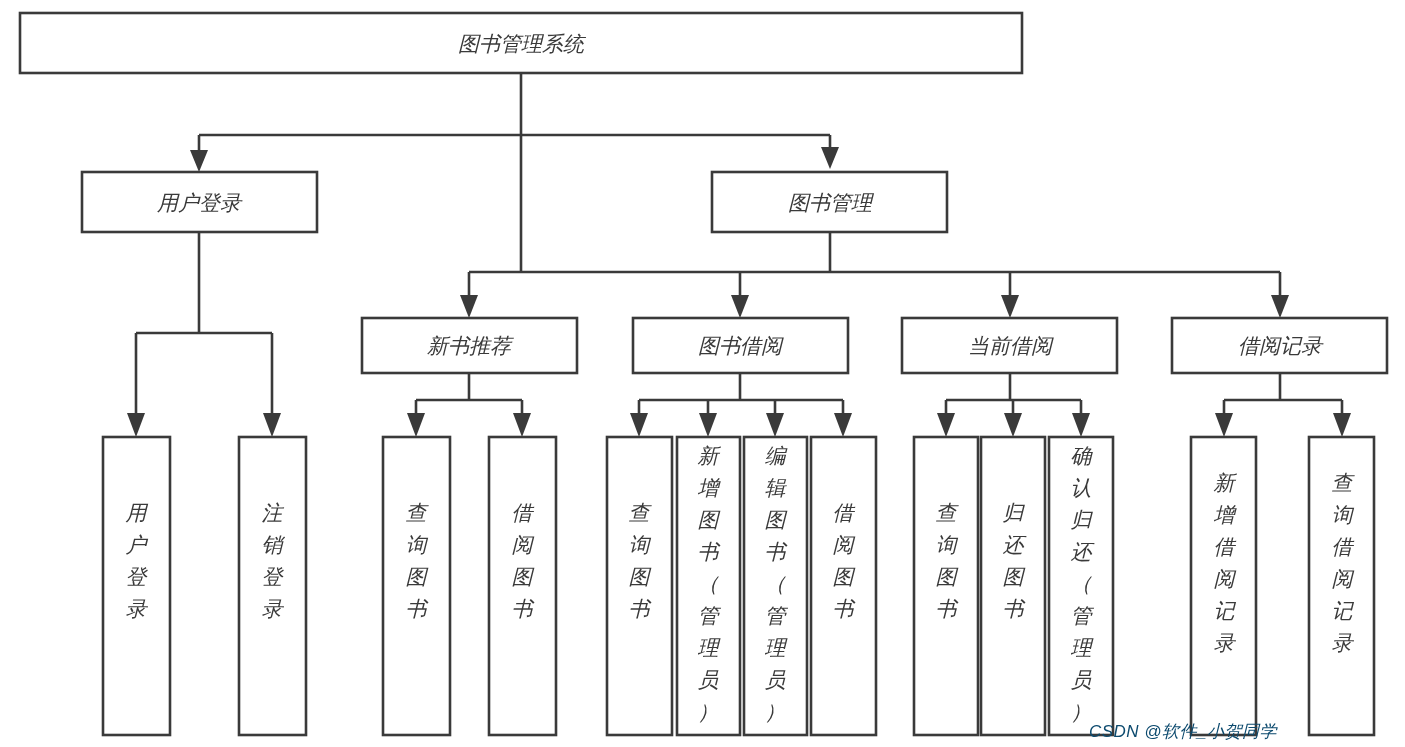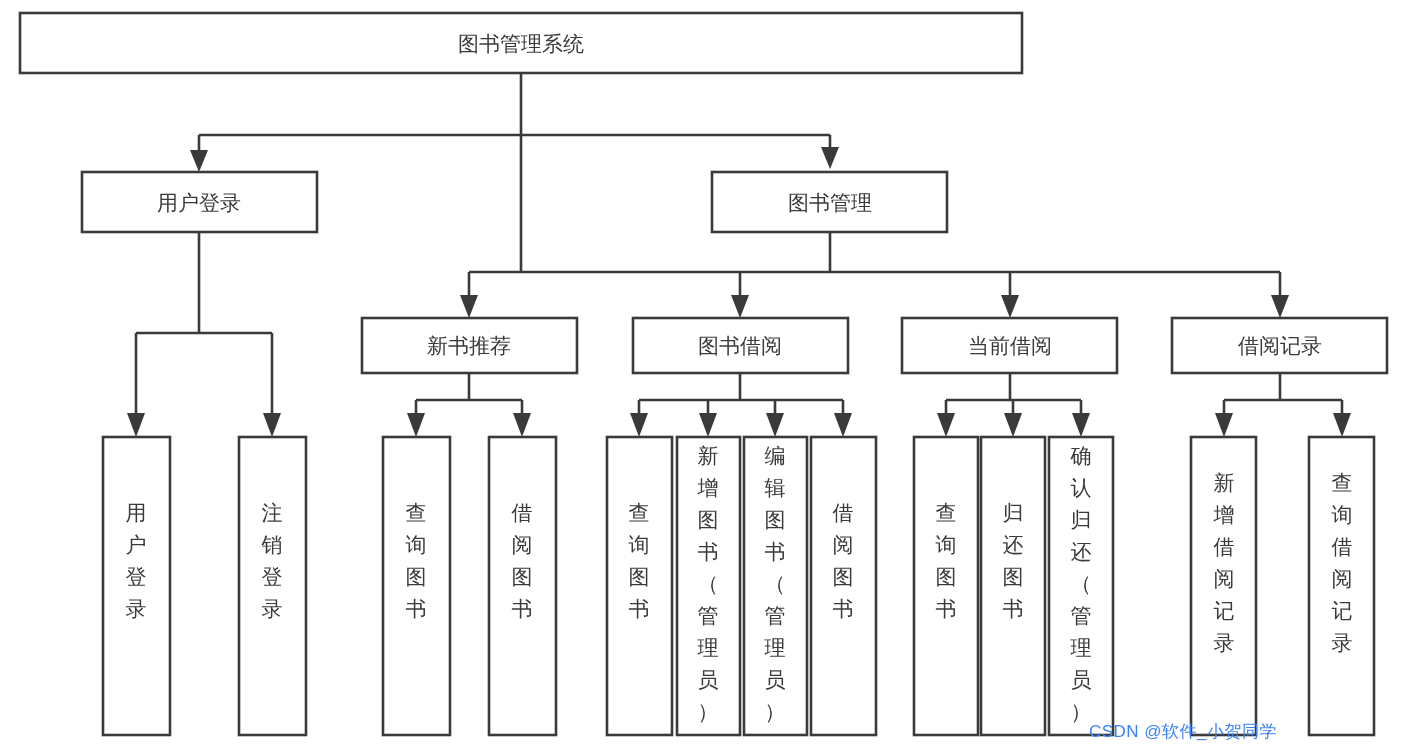--- a/index.html
+++ b/index.html
@@ -10,20 +10,21 @@
   body {
     width: 1405px;
     height: 747px;
     font-family: "Liberation Sans", "DejaVu Sans", sans-serif;
     overflow: hidden;
   }
   #diagram-root {
     position: relative;
     width: 1285px;
     height: 747px;
+    font-style: italic;
   }
   svg.flow {
     position: absolute;
     left: 0;
     top: 0;
     width: 1405px;
     height: 747px;
   }
   .box-rect {
     fill: #ffffff;
@@ -52,21 +53,21 @@
     font-family: "Liberation Sans", "DejaVu Sans", sans-serif;
     font-size: 21px;
     text-anchor: middle;
   }
   .watermark {
     position: absolute;
     right: 8px;
     bottom: 4px;
     font-family: "Liberation Sans", "DejaVu Sans", sans-serif;
     font-size: 17px;
-    color: #3b82f6;
+    color: #0c4a6e;
     white-space: nowrap;
     letter-spacing: 0.5px;
   }
 </style>
 </head>
 <body>
 
 <div id="diagram-root">
 
   <svg class="flow" viewBox="0 0 1405 747" xmlns="http://www.w3.org/2000/svg">

